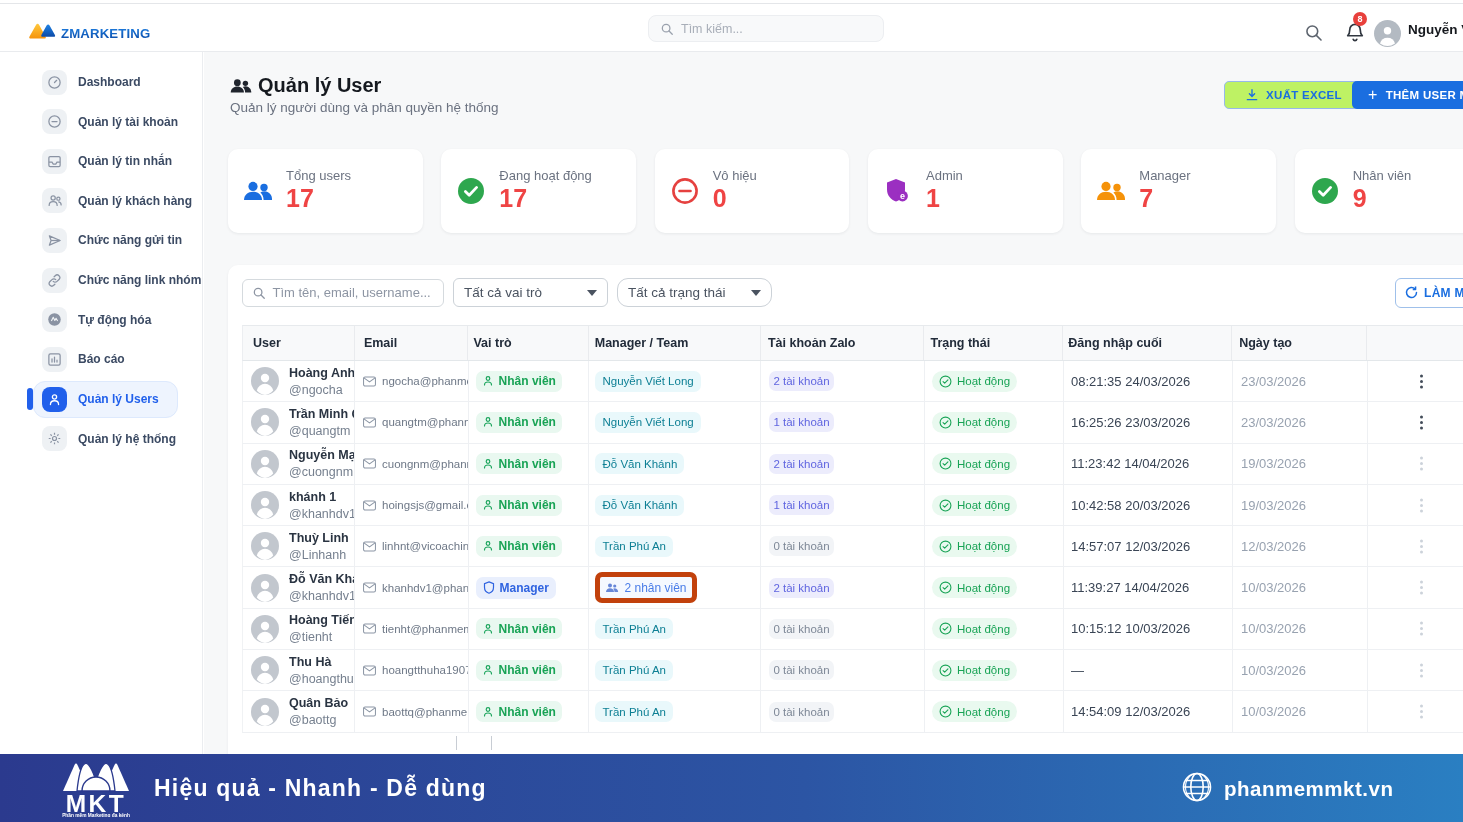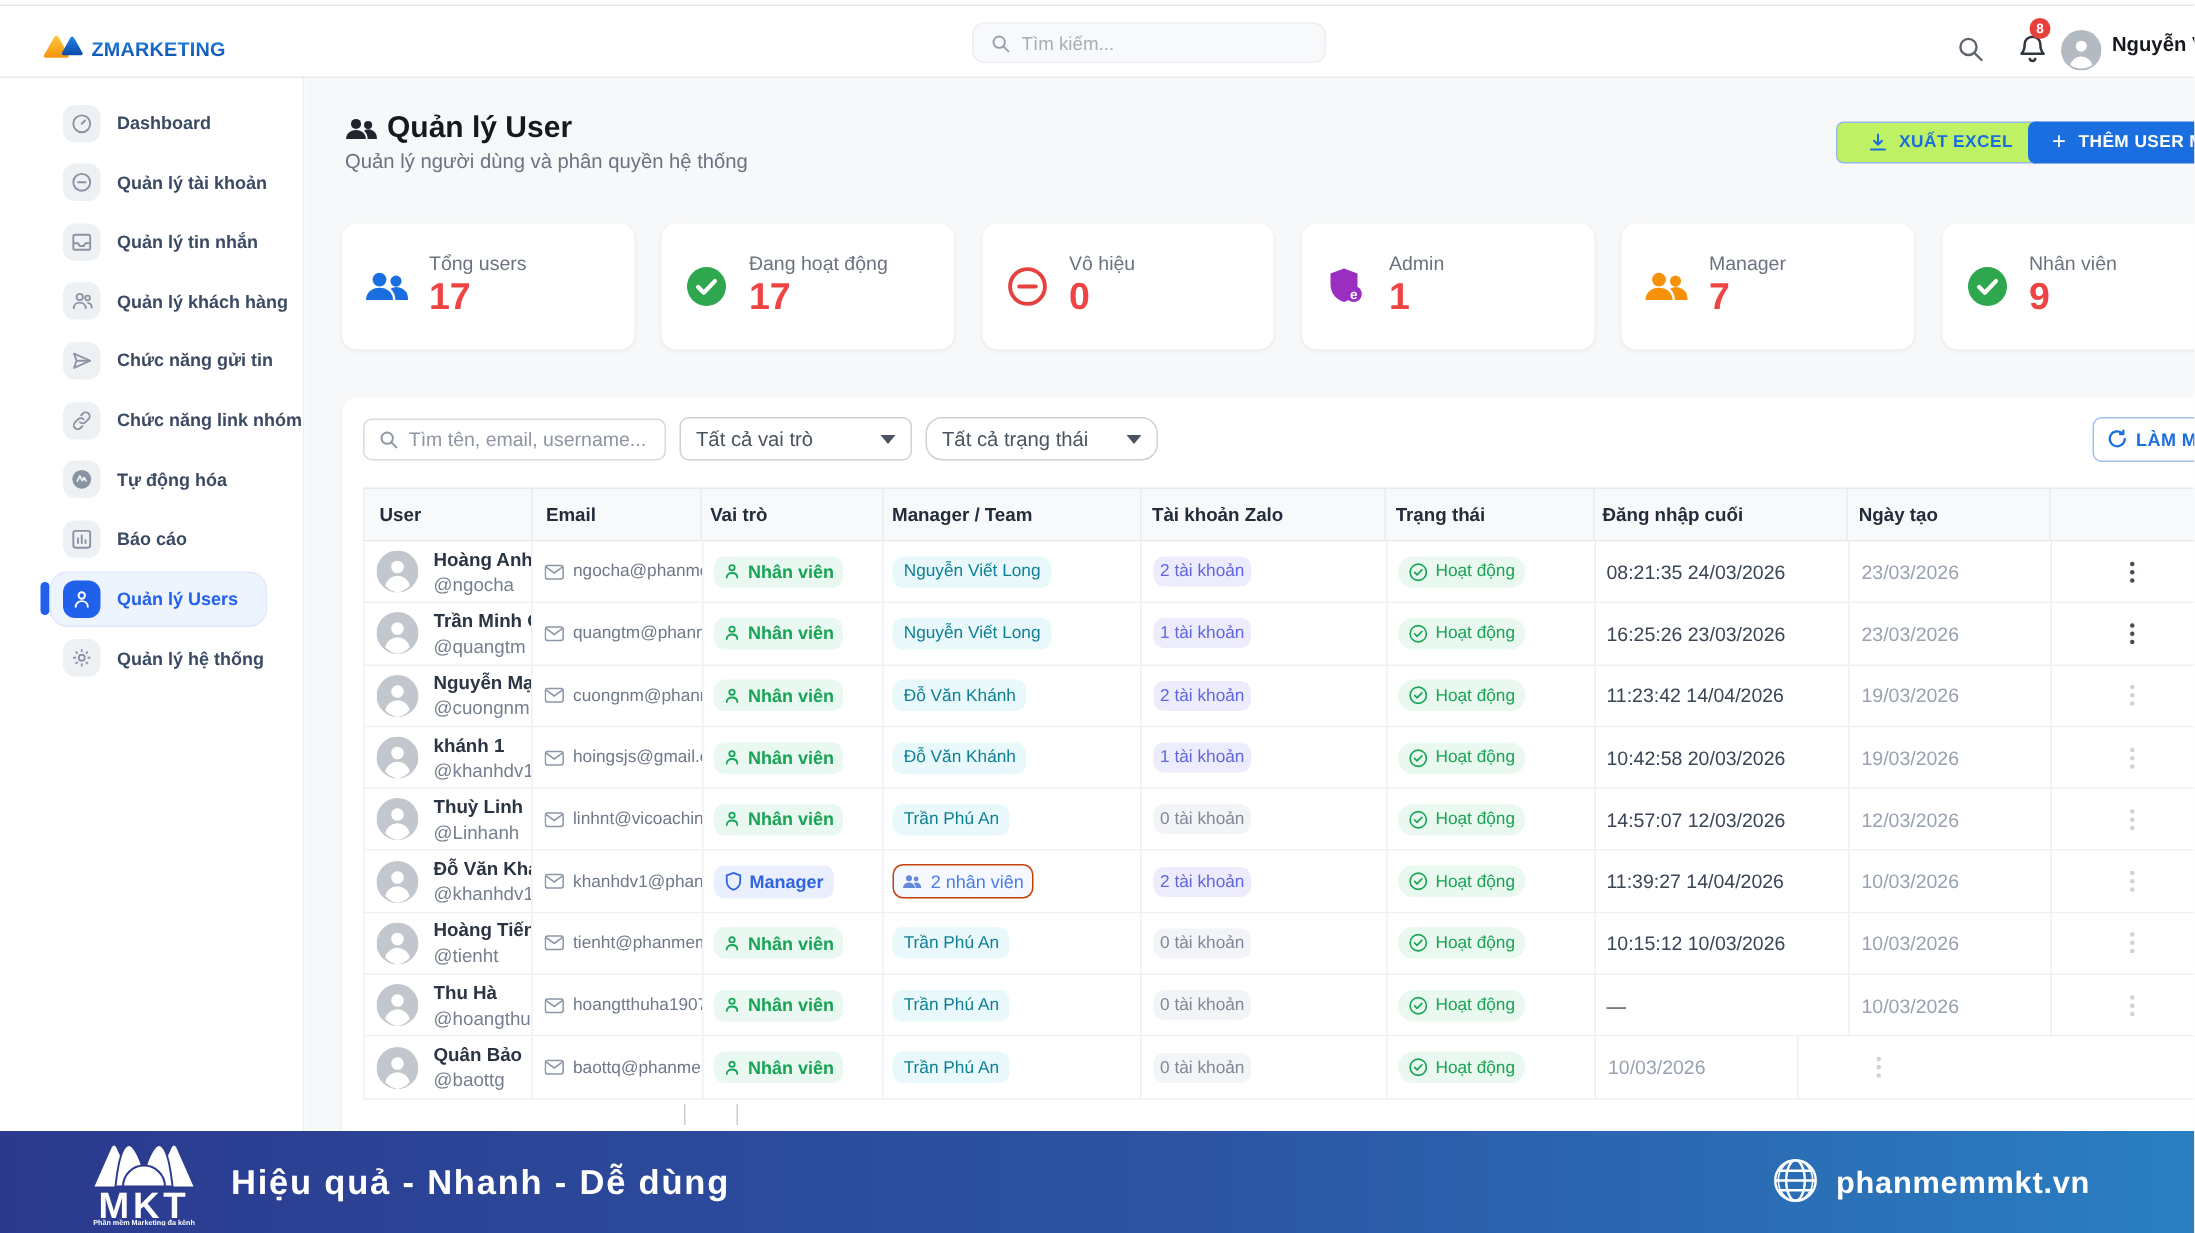--- a/index.html
+++ b/index.html
@@ -66,21 +66,21 @@
 .td>svg{flex:none;margin-right:6px;}
 .utxt{margin-left:10px;overflow:hidden;}
 .unm{font-size:12.5px;font-weight:bold;color:#2a3442;line-height:17px;}
 .uun{font-size:12.5px;color:#76808f;line-height:16px;}
 .eml{font-size:11.5px;color:#6e7887;}
 .b{display:inline-flex;align-items:center;white-space:nowrap;}
 .b svg{margin-right:5px;}
 .brole{background:#e9f8f0;color:#18a355;font-size:12px;font-weight:bold;padding:3.5px 6px;border-radius:7px;}
 .bmgr{background:#e9effd;color:#2f63e0;font-size:12px;font-weight:bold;padding:4px 7px;border-radius:7px;}
 .bteam{background:#e9f8fb;color:#0d7f94;font-size:11.5px;padding:4.5px 7px;border-radius:7px;}
-.bcount{background:#f5f9ff;color:#4a7de8;font-size:12px;border:1px solid #c2410c;padding:3.5px 5px;border-radius:7px;}
+.bcount{background:#f5f9ff;color:#4a7de8;font-size:12px;border:5px solid #c2410c;padding:3.5px 5px;border-radius:7px;}
 .bzalo{background:#ececfc;color:#6065e0;font-size:11.5px;padding:4px 4px;border-radius:7px;}
 .bzalo0{background:#f2f4f7;color:#7e8897;font-size:11.5px;padding:4px 4px;border-radius:7px;}
 .bstat{background:#e9f9ef;color:#18a355;font-size:11.5px;padding:4px 7px;border-radius:999px;}
 .dots{width:3px;height:3px;border-radius:50%;position:relative;}
 .dk{background:#434c59;box-shadow:0 5.5px 0 #434c59,0 -5.5px 0 #434c59;}
 .lt{background:#ccd2da;box-shadow:0 5.5px 0 #ccd2da,0 -5.5px 0 #ccd2da;}
 
 .sbl{position:absolute;top:736px;width:1px;height:14px;background:#c8cdd4;}
 
 #foot{position:absolute;left:0;top:754px;width:1463px;height:68px;background:linear-gradient(90deg,#2b3a8e 0%,#2c55a4 55%,#2a7fc2 100%);}
@@ -715,20 +715,21 @@
         </div>
 <div class="td c5">
           <span class="b bzalo0">0 tài khoản</span>
         </div>
 <div class="td c6">
           <span class="b bstat"><svg width="13" height="13" viewBox="0 0 24 24" fill="none" stroke="#18a355" stroke-width="2">
               <circle cx="12" cy="12" r="10"></circle>
               <path d="M7.5 12.2l3 3 6-6.2" stroke-linecap="round" stroke-linejoin="round"></path>
             </svg>Hoạt động</span>
         </div>
+<div class="td c7">14:54:09 12/03/2026</div>
 <div class="td c8">10/03/2026</div>
 <div class="td c9">
           <span class="dots lt"></span>
         </div>
 </div>
 </div>
 <div class="sbl" style="left:456px"></div>
 <div class="sbl" style="left:491px"></div>
 <div id="foot"></div>
 <div id="mktlogo"><svg width="68" height="57" viewBox="0 0 68 57">

